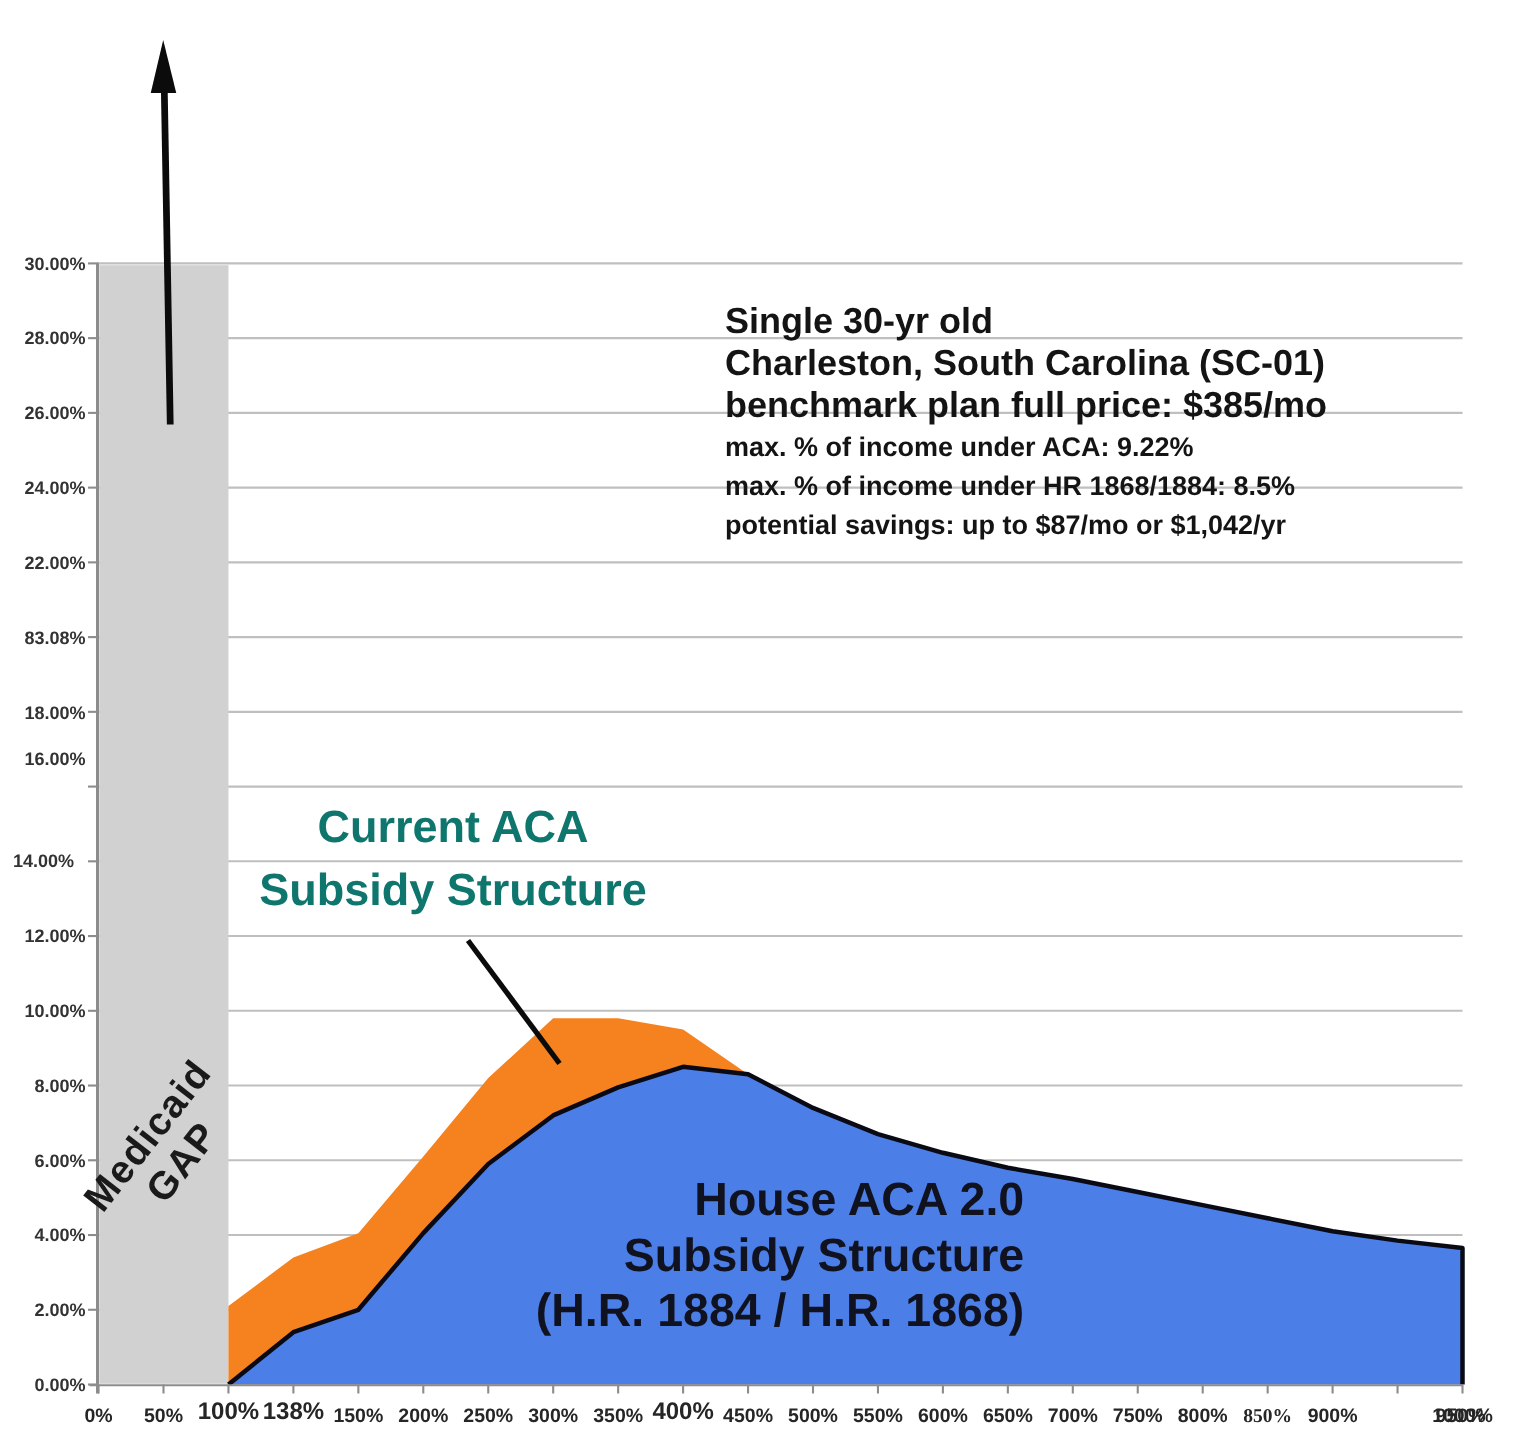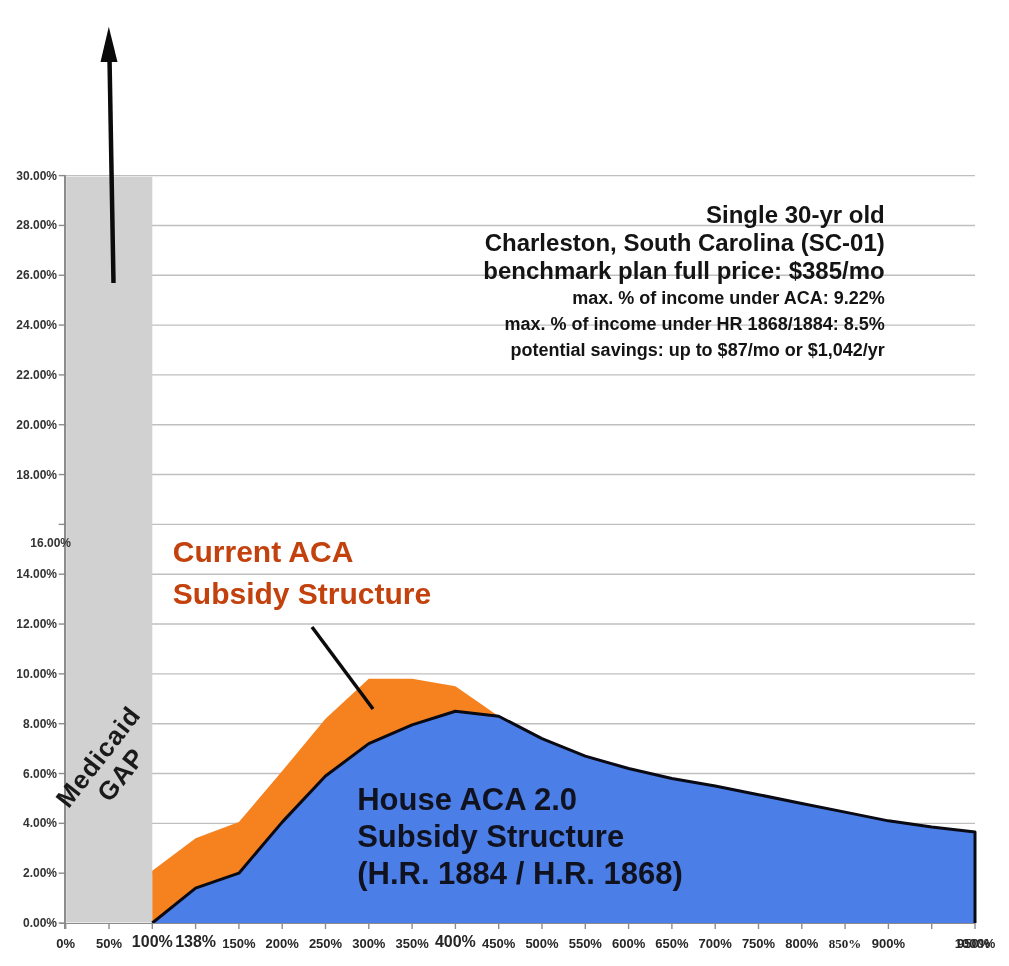--- a/index.html
+++ b/index.html
@@ -14,32 +14,32 @@
     position:absolute;width:56px;text-align:right;
     font-size:12px;font-weight:bold;color:#333333;line-height:18px;
   }
   .xlab{
     position:absolute;width:66px;text-align:center;
     font-size:13px;font-weight:bold;color:#262626;line-height:16px;
   }
   .xlab.big{font-size:16px;}
   .info{
     position:absolute;left:684px;top:201px;transform:translateX(-50%);
-    text-align:right;color:#141414;white-space:nowrap;font-weight:bold;
+    text-align:left;color:#141414;white-space:nowrap;font-weight:bold;
   }
   .info .lg{font-size:24px;line-height:28px;}
   .info .sm{font-size:18px;line-height:26px;}
   .aca-label{
     position:absolute;left:302px;top:531px;transform:translateX(-50%);
-    text-align:left;color:#c2410c;white-space:nowrap;
+    text-align:center;color:#0f766e;white-space:nowrap;
     font-size:30px;font-weight:bold;line-height:42px;
   }
   .house-label{
     position:absolute;left:520px;top:781px;transform:translateX(-50%);
-    text-align:left;color:#10131f;white-space:nowrap;
+    text-align:right;color:#10131f;white-space:nowrap;
     font-size:31px;font-weight:bold;line-height:37px;
   }
   .gap-label{
     position:absolute;left:110px;top:766px;
     transform:translate(-50%,-50%) rotate(-52deg);
     text-align:center;color:#1a1a1a;white-space:nowrap;
     font-size:26px;font-weight:bold;line-height:29px;letter-spacing:1px;
   }
 </style>
 </head>
@@ -113,24 +113,24 @@
     </svg>
 
   <div id="ylabels">
       <div class="ylab" style="left: 1px; top: 914px;">0.00%</div>
       <div class="ylab" style="left: 1px; top: 864.173px;">2.00%</div>
       <div class="ylab" style="left: 1px; top: 814.347px;">4.00%</div>
       <div class="ylab" style="left: 1px; top: 764.52px;">6.00%</div>
       <div class="ylab" style="left: 1px; top: 714.693px;">8.00%</div>
       <div class="ylab" style="left: 1px; top: 664.867px;">10.00%</div>
       <div class="ylab" style="left: 1px; top: 615.04px;">12.00%</div>
-      <div class="ylab" style="left: 1px; top: 565.213px;">14.00%</div>
-      <div class="ylab" style="left: 1px; top: 534px; margin-left: 14px;">16.00%</div>
+      <div class="ylab" style="left: 1px; top: 565.213px; text-align: center;">14.00%</div>
+      <div class="ylab" style="left: 1px; top: 497px;">16.00%</div>
       <div class="ylab" style="left: 1px; top: 465.56px;">18.00%</div>
-      <div class="ylab" style="left: 1px; top: 415.733px;">20.00%</div>
+      <div class="ylab" style="left: 1px; top: 415.733px;">83.08%</div>
       <div class="ylab" style="left: 1px; top: 365.907px;">22.00%</div>
       <div class="ylab" style="left: 1px; top: 316.08px;">24.00%</div>
       <div class="ylab" style="left: 1px; top: 266.253px;">26.00%</div>
       <div class="ylab" style="left: 1px; top: 216.427px;">28.00%</div>
       <div class="ylab" style="left: 1px; top: 166.6px;">30.00%</div>
     </div>
   <div id="xlabels">
       <div class="xlab" style="left: 32.7px; top: 936px;">0%</div>
       <div class="xlab" style="left: 76px; top: 936px;">50%</div>
       <div class="xlab big" style="left: 119.3px; top: 934px;">100%</div>

